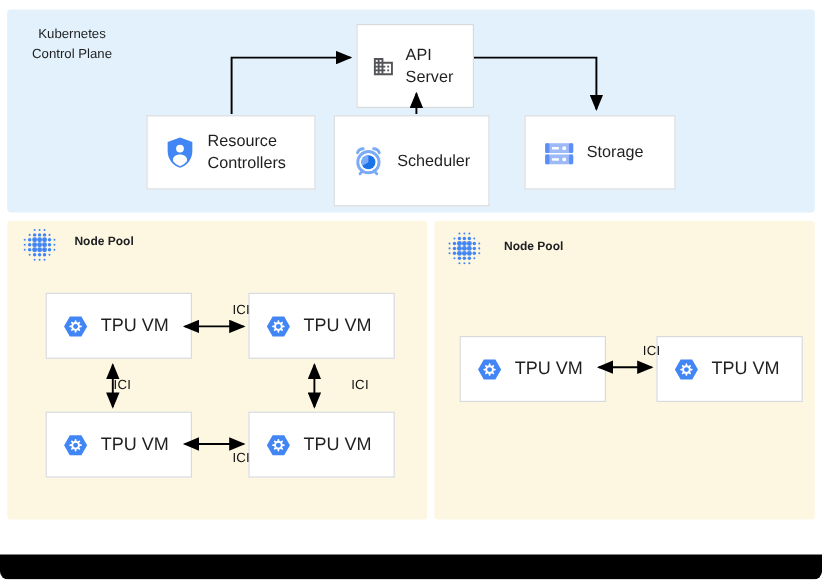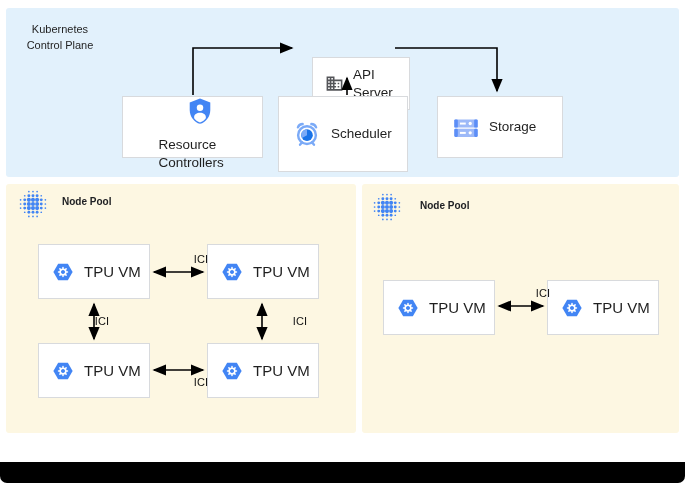--- a/index.html
+++ b/index.html
@@ -7,25 +7,25 @@
           font-family:"Liberation Sans",sans-serif;color:#1f1f1f;overflow:hidden;}
   .panel{position:absolute;border-radius:3px;}
   .panel-cp{left:6px;top:8px;width:673px;height:169px;background:#e2f1fc;}
   .panel-np-left{left:6px;top:184px;width:350px;height:249px;background:#fdf7e2;}
   .panel-np-right{left:362px;top:184px;width:317px;height:249px;background:#fdf7e2;}
   .cp-title{position:absolute;left:14px;top:22px;width:92px;text-align:center;
             font-size:11px;line-height:1.45;color:#1f1f1f;}
   .box{position:absolute;background:#ffffff;border:1px solid #d8dadd;box-sizing:border-box;
        display:flex;align-items:center;}
   .box .lbl{font-size:13.5px;line-height:1.3;color:#1f1f1f;}
-  .box-api{left:312px;top:20px;width:98px;height:53px;padding-left:12px;gap:9px;margin-top:37px;}
-  .box-rc{left:122px;top:96px;width:141px;height:62px;padding-left:14px;gap:10px;flex-direction:column;}
+  .box-api{left:297px;top:20px;width:98px;height:70px;padding-left:12px;gap:9px;}
+  .box-rc{left:122px;top:96px;width:141px;height:62px;padding-left:14px;gap:10px;}
   .box-sched{left:278px;top:96px;width:130px;height:76px;padding-left:14px;gap:10px;}
   .box-storage{left:437px;top:96px;width:126px;height:62px;padding-left:14px;gap:9px;}
-  .tpu{width:112px;height:55px;padding-left:13px;gap:10px;}
+  .tpu{width:122px;height:55px;padding-left:13px;gap:10px;}
   .tpu .lbl{font-size:15px;}
   .np-header-icon{position:absolute;width:30px;height:30px;}
   .np-label{position:absolute;font-size:10px;color:#202124;font-weight:bold;}
   .ici{position:absolute;font-size:11px;color:#111;transform:translate(-50%,-50%);
        letter-spacing:.2px;margin-left:23px;}
   .arrows{position:absolute;left:0;top:0;pointer-events:none;}
   .footer-bar{position:absolute;left:0;top:462px;width:685px;height:21px;background:#000;
               border-radius:0 0 7px 7px;}
   .icon{flex:0 0 auto;display:block;}
 </style>

